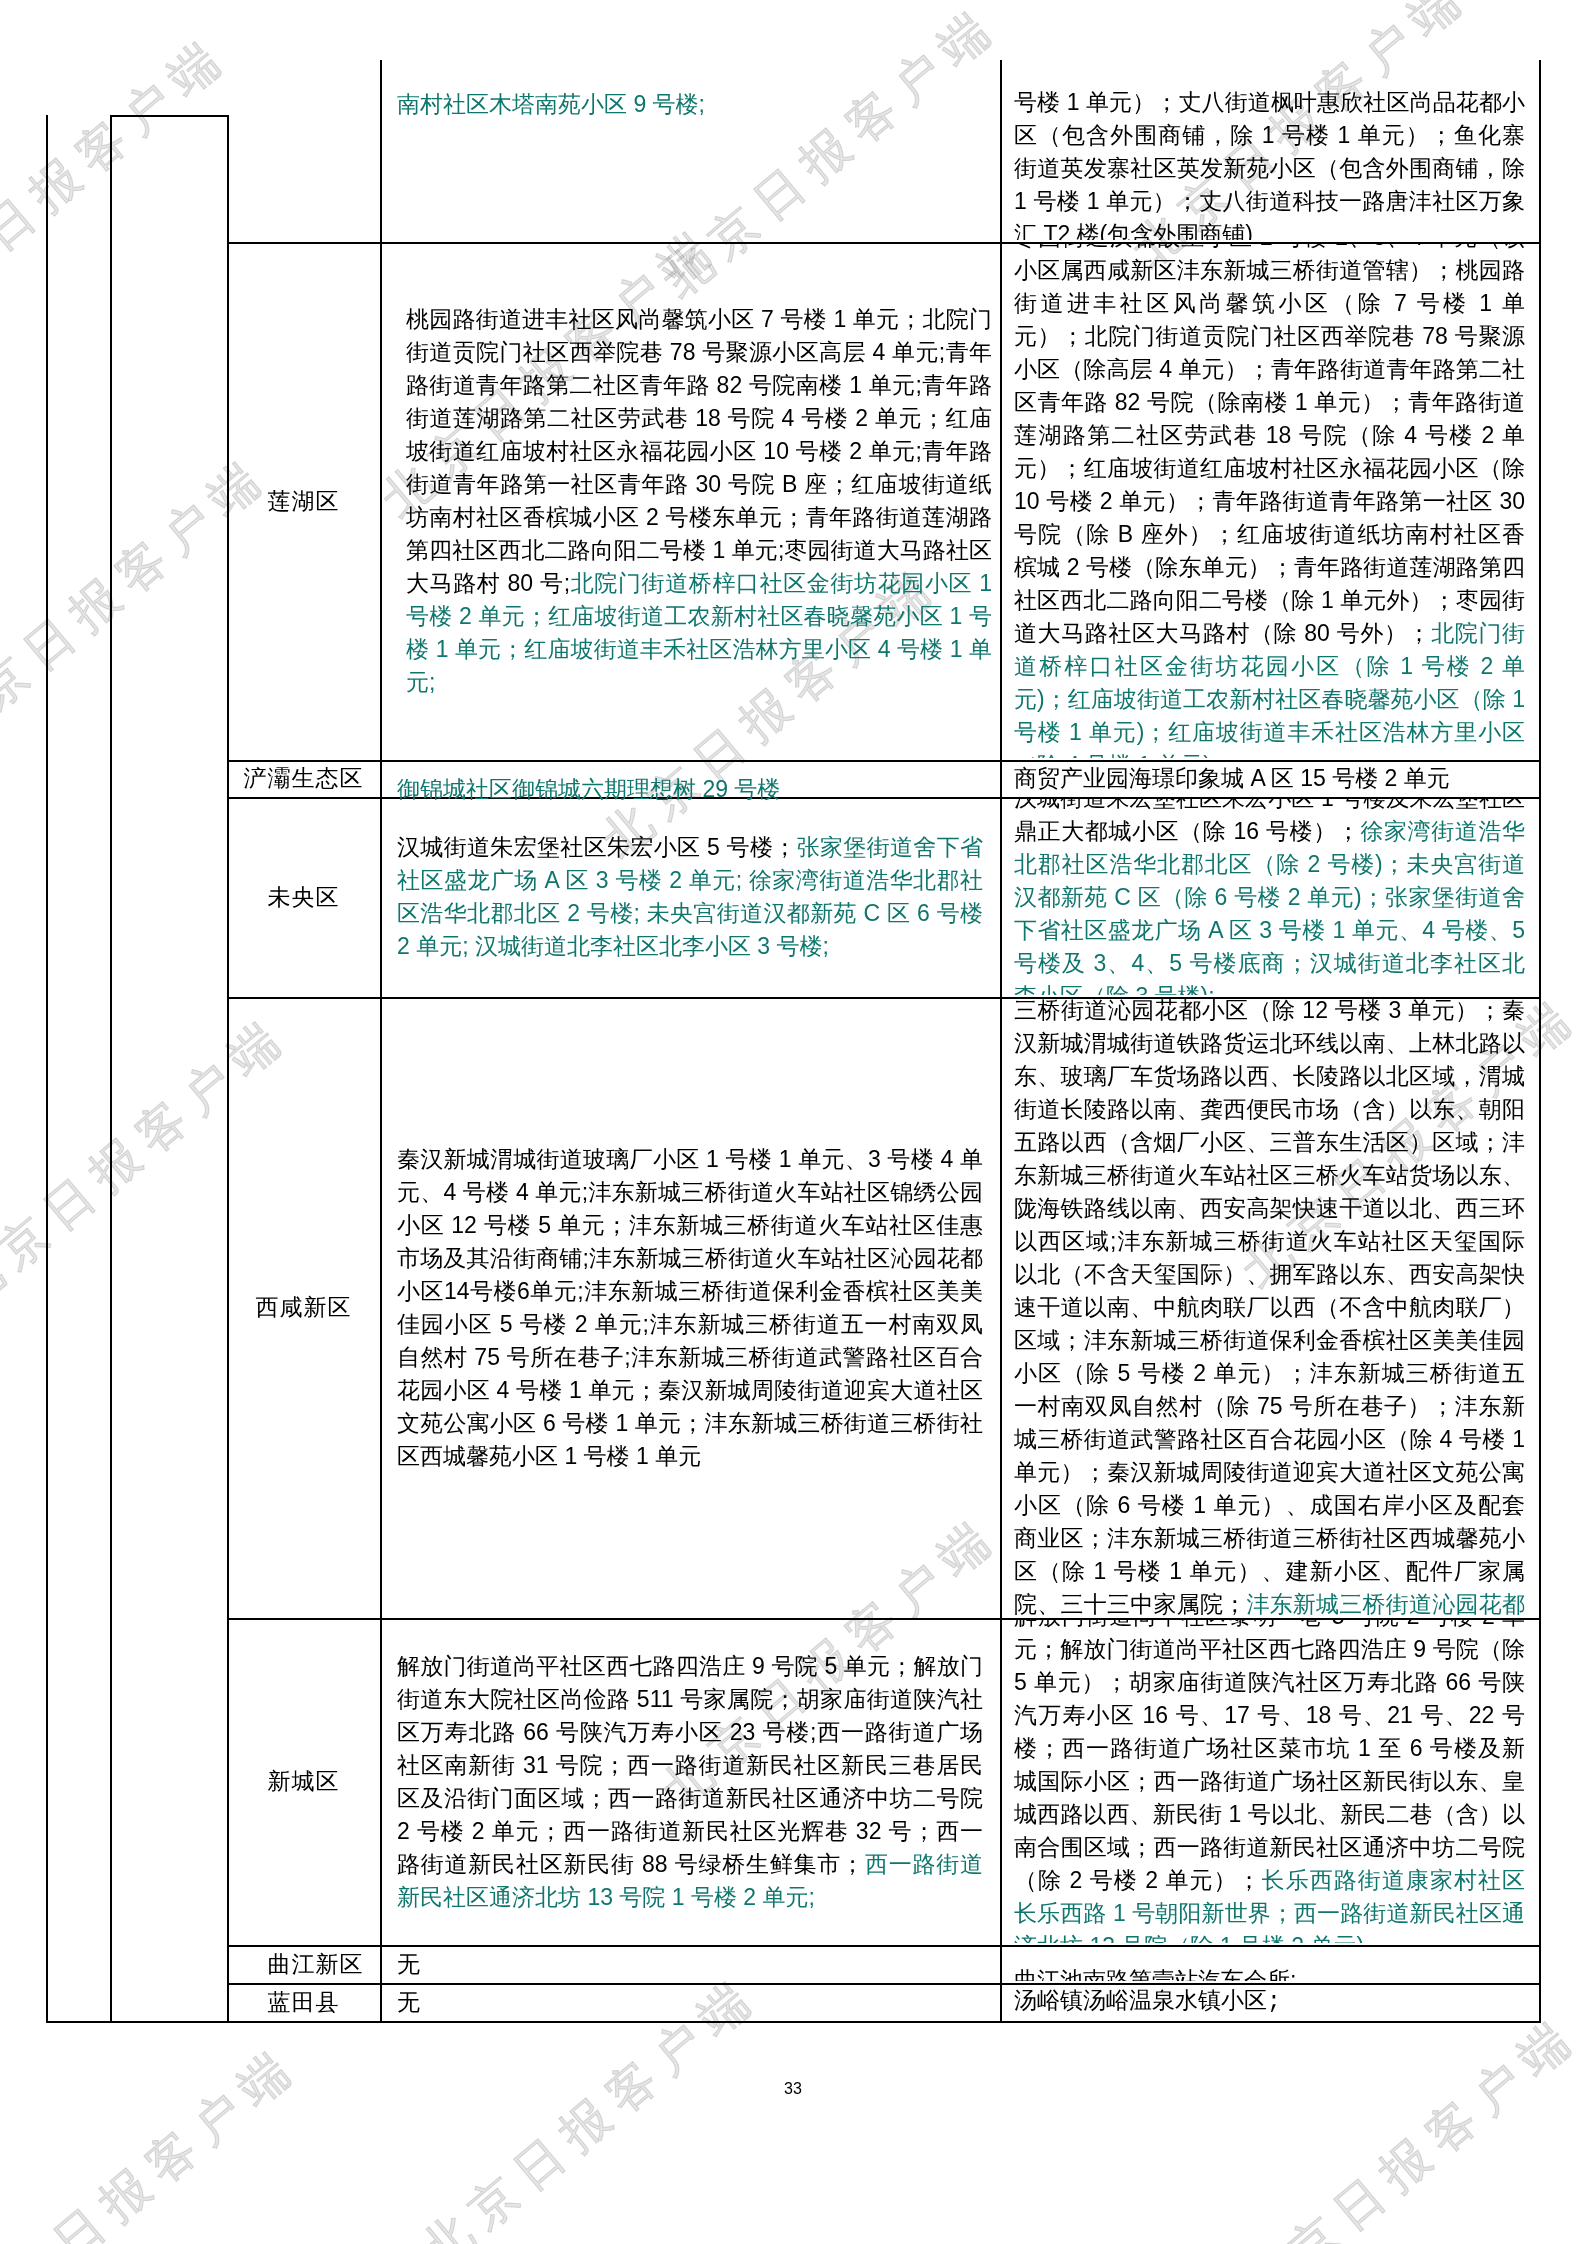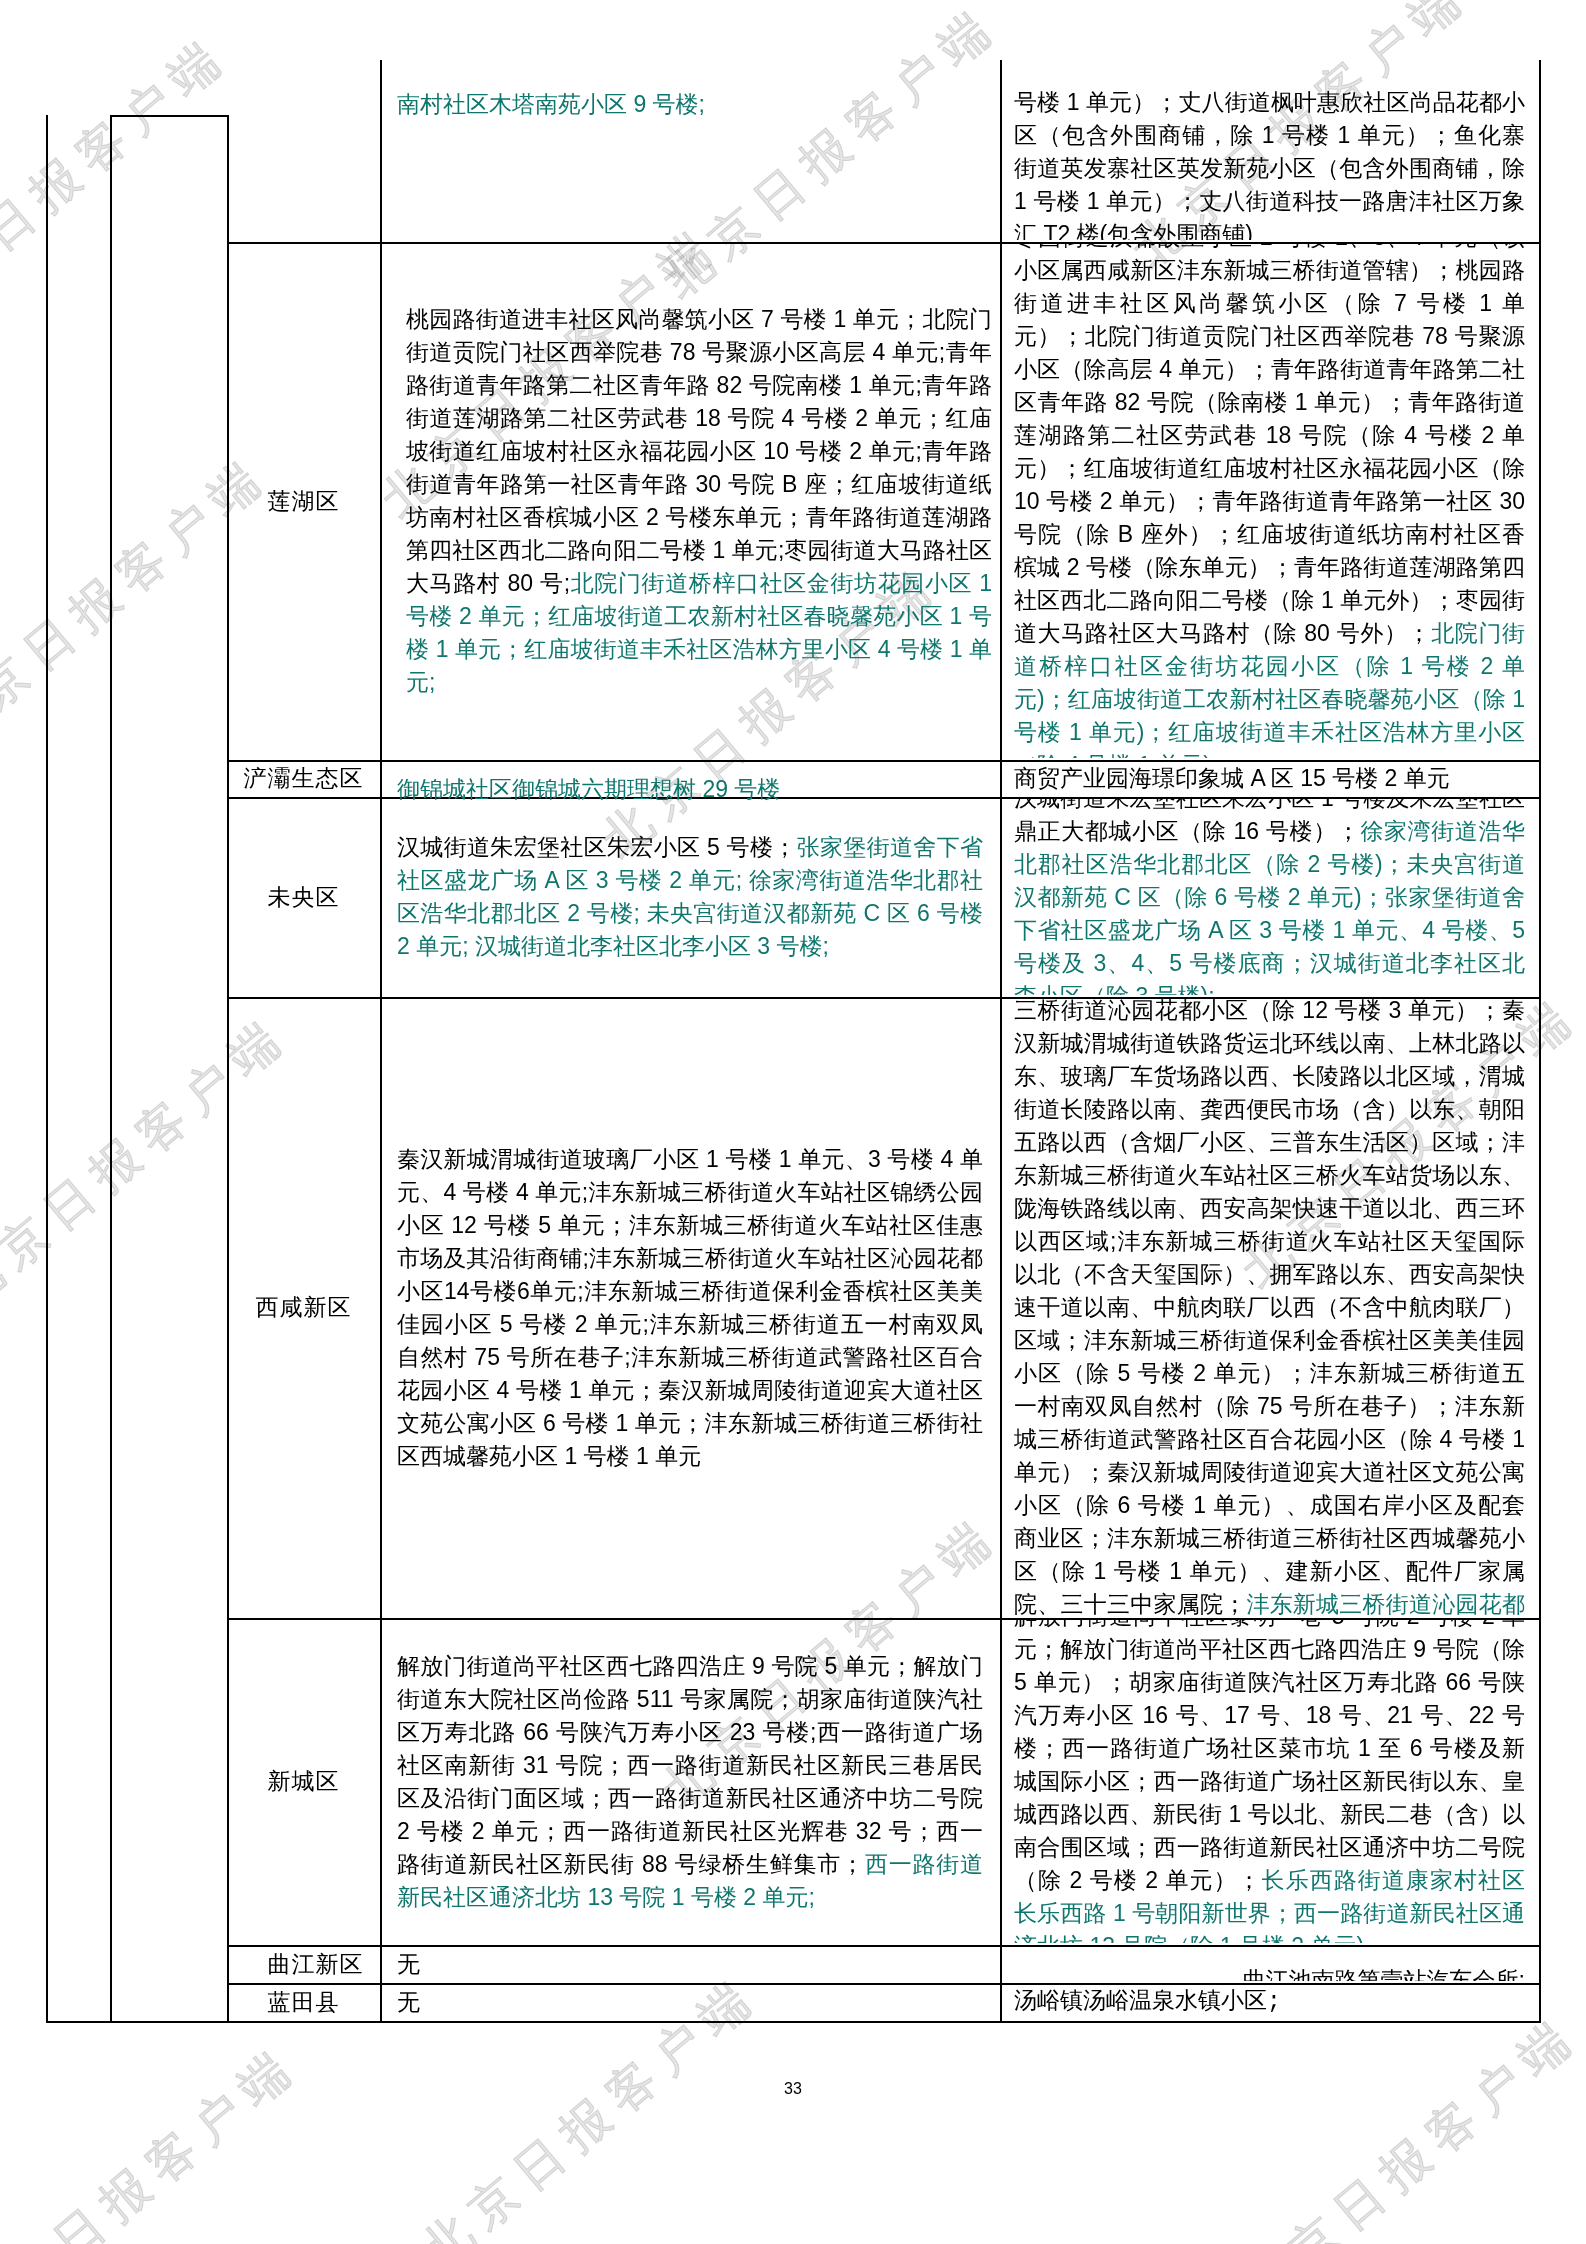--- a/index.html
+++ b/index.html
@@ -119,21 +119,21 @@
     <div class="txt"><span class="seg-black">解放门街道尚平社区西七路四浩庄 9 号院 5 单元；解放门街道东大院社区尚俭路 511 号家属院；胡家庙街道陕汽社区万寿北路 66 号陕汽万寿小区 23 号楼;西一路街道广场社区南新街 31 号院；西一路街道新民社区新民三巷居民区及沿街门面区域；西一路街道新民社区通济中坊二号院 2 号楼 2 单元；西一路街道新民社区光辉巷 32 号；西一路街道新民社区新民街 88 号绿桥生鲜集市；</span><span class="seg-blue">西一路街道新民社区通济北坊 13 号院 1 号楼 2 单元;</span></div>
   </div>
   <div class="cell rightcol" style="left:1002px;top:1620px;width:535px;height:323px;">
     <div class="txt"><span class="seg-black">解放门街道尚平社区黎明一巷 5 号院 2 号楼 2 单元；解放门街道尚平社区西七路四浩庄 9 号院（除 5 单元）；胡家庙街道陕汽社区万寿北路 66 号陕汽万寿小区 16 号、17 号、18 号、21 号、22 号楼；西一路街道广场社区菜市坑 1 至 6 号楼及新城国际小区；西一路街道广场社区新民街以东、皇城西路以西、新民街 1 号以北、新民二巷（含）以南合围区域；西一路街道新民社区通济中坊二号院（除 2 号楼 2 单元）；</span><span class="seg-blue">长乐西路街道康家村社区长乐西路 1 号朝阳新世界；西一路街道新民社区通济北坊 13 号院（除 1 号楼 2 单元)</span></div>
   </div>
 
   <div class="cell leftcol" style="left:382px;top:1947px;width:616px;height:34px;">
     <div class="txt" style="text-align:left;"><span class="seg-black">无</span></div>
   </div>
   <div class="cell rightcol" style="left:1002px;top:1947px;width:535px;height:34px;">
-    <div class="txt" style="text-align:right;margin-top:32px;"><span class="seg-black">曲江池南路第壹站汽车会所;</span></div>
+    <div class="txt" style="text-align:left;margin-top:32px;"><span class="seg-black">曲江池南路第壹站汽车会所;</span></div>
   </div>
 
   <div class="cell leftcol" style="left:382px;top:1985px;width:616px;height:34px;">
     <div class="txt" style="text-align:left;"><span class="seg-black">无</span></div>
   </div>
   <div class="cell rightcol" style="left:1002px;top:1985px;width:535px;height:34px;font-family:Liberation Mono, monospace;">
     <div class="txt" style="text-align:left;"><span class="seg-black">汤峪镇汤峪温泉水镇小区;</span></div>
   </div>
 
   <div class="pagenum">33</div>

